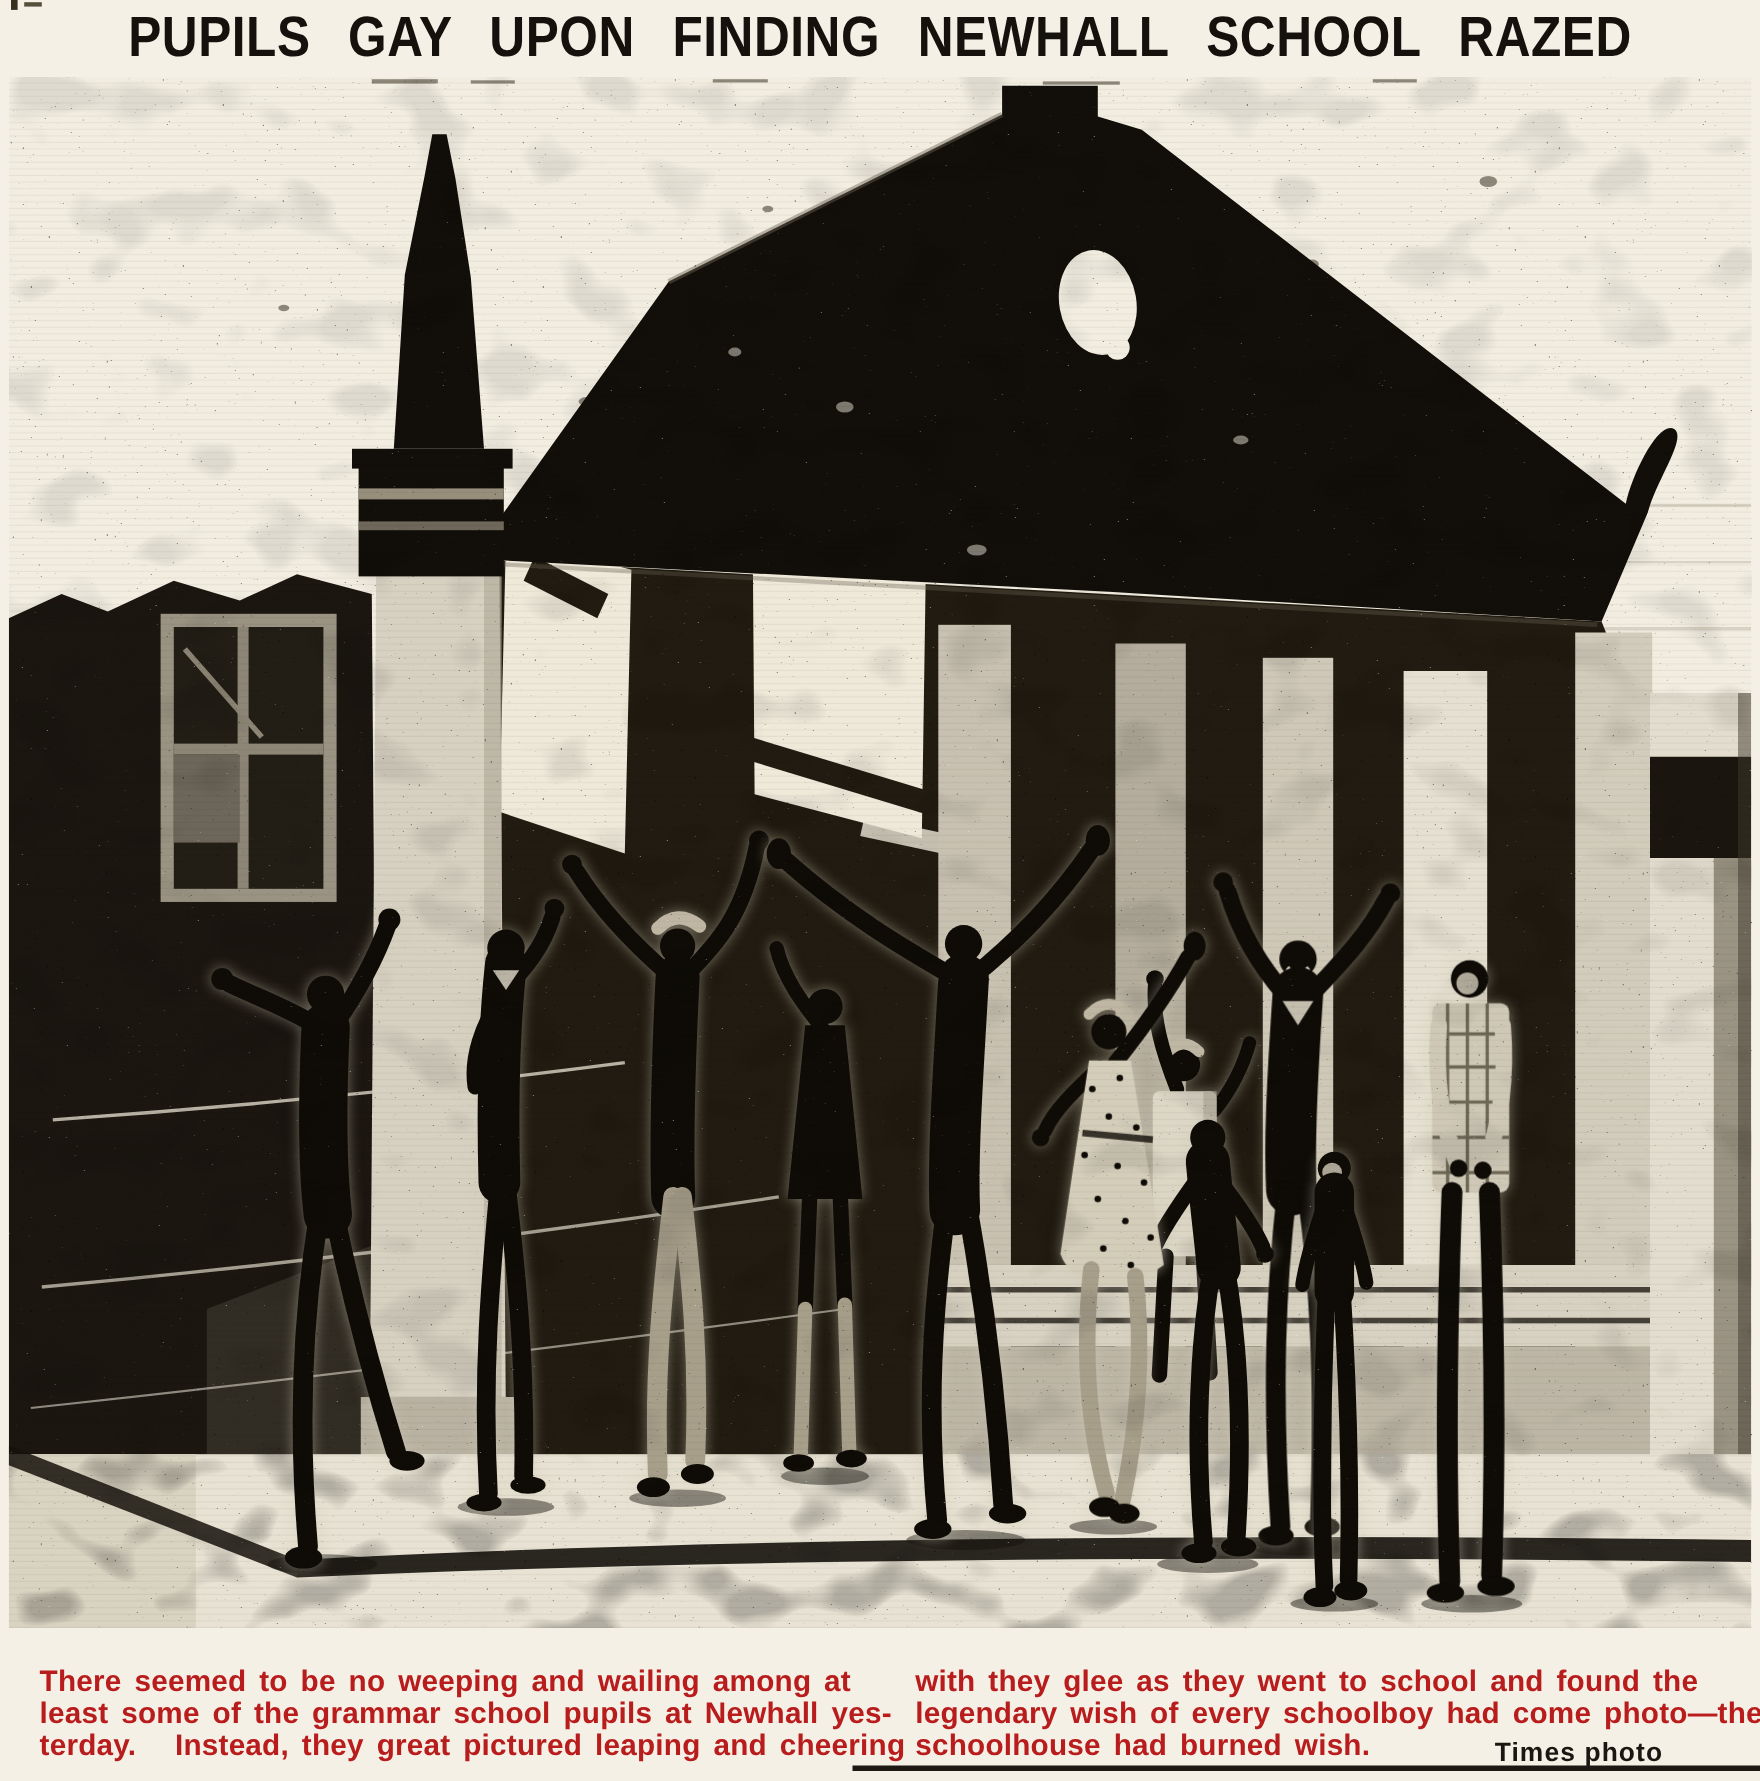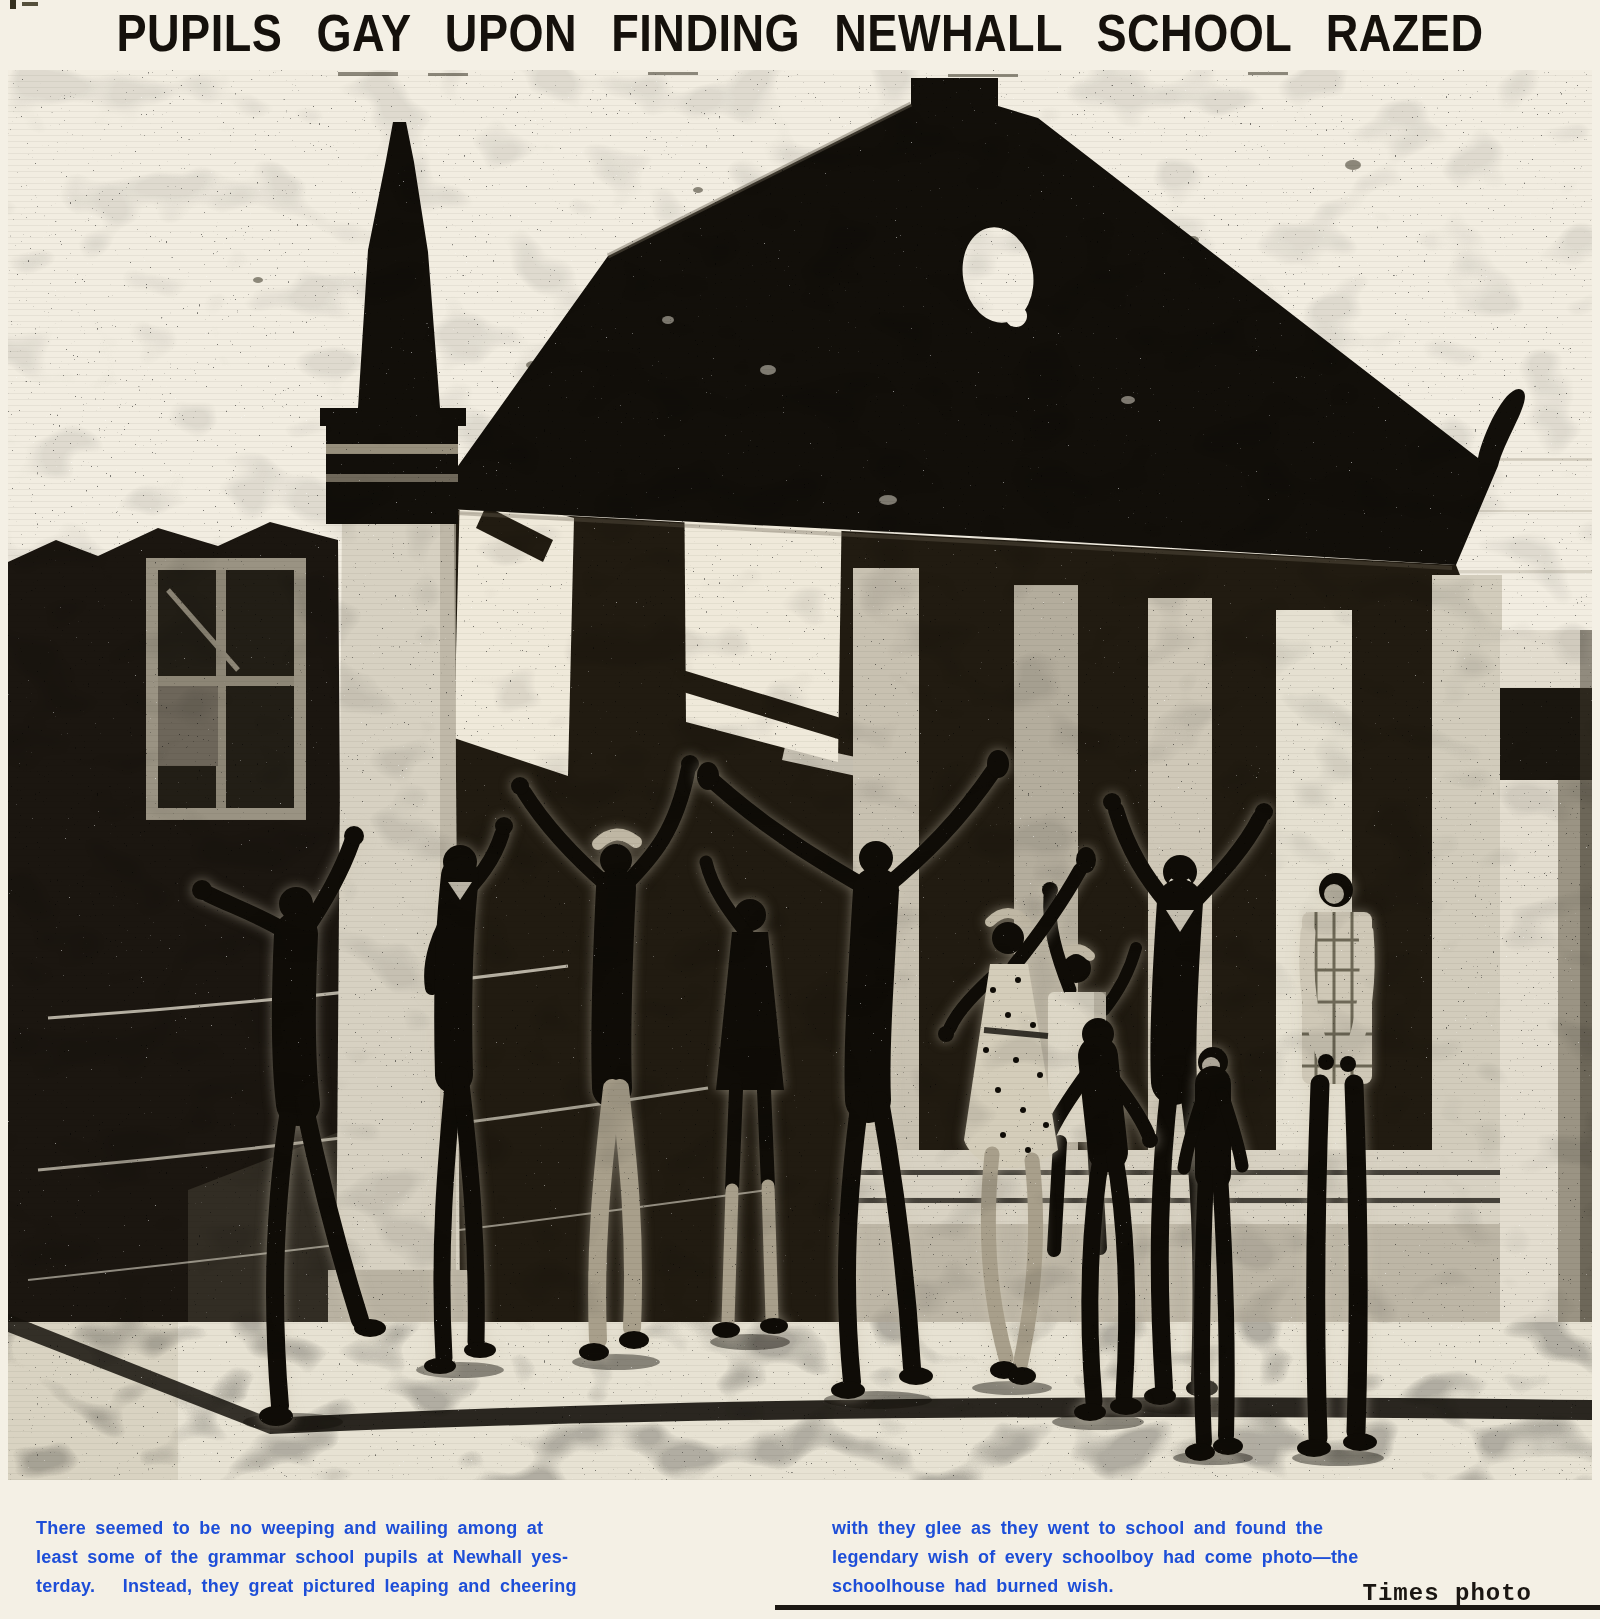--- a/index.html
+++ b/index.html
@@ -15,28 +15,28 @@
     transform:scale(0.96,1.1);transform-origin:50% 0;
     color:#15110c;
   }
   .corner-mark{position:absolute;left:8px;top:0;width:34px;height:10px;}
   .corner-mark::before{content:"";position:absolute;left:2px;top:0;width:6px;height:9px;background:#35301f;}
   .corner-mark::after{content:"";position:absolute;left:14px;top:2px;width:16px;height:4px;background:#55503c;}
   .photo{position:absolute;left:8px;top:70px;width:1584px;height:1410px;margin:0;}
   .photo svg{display:block;width:1584px;height:1410px;}
 
   
-  .cap-col{position:absolute;top:1514px;font-size:18px;line-height:29px;
-    font-weight:700;letter-spacing:0.2px;word-spacing:4px;color:#1d4ed8;}
+  .cap-col{position:absolute;top:1514px;font-size:27px;line-height:29px;
+    font-weight:700;letter-spacing:0.2px;word-spacing:4px;color:#b91c1c;}
   .cap-left{left:36px;width:745px;}
   .cap-right{left:832px;width:745px;}
   .cap-line{white-space:pre;}
   .credit{
-    position:absolute;left:900px;top:1580px;width:632px;text-align:right;
-    font-family:Liberation Mono, monospace;font-size:24px;font-weight:700;
+    position:absolute;left:880px;top:1580px;width:632px;text-align:right;
+    font-family:Liberation Sans, sans-serif;font-size:24px;font-weight:700;
     letter-spacing:1px;color:#1a1612;
   }
   .rule{position:absolute;left:775px;top:1605px;width:825px;height:5px;background:#1c1813;}
 
   
   .sky{fill:#f2ede1;}
   .dark{fill:#120f0a;}
   .interior{fill:#211b11;}
   .wall{fill:#1b1610;}
   .panel{fill:#efe9da;}

